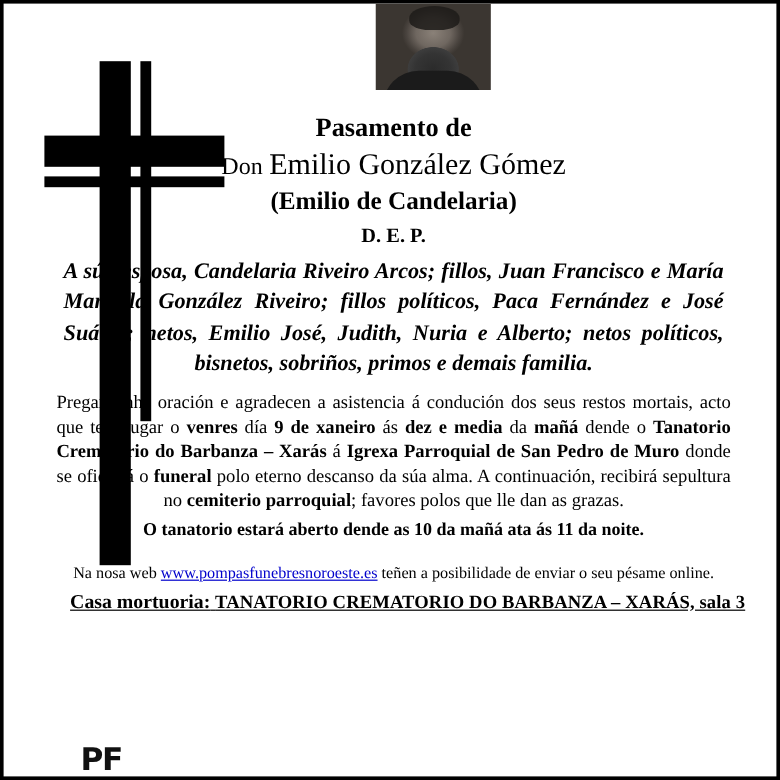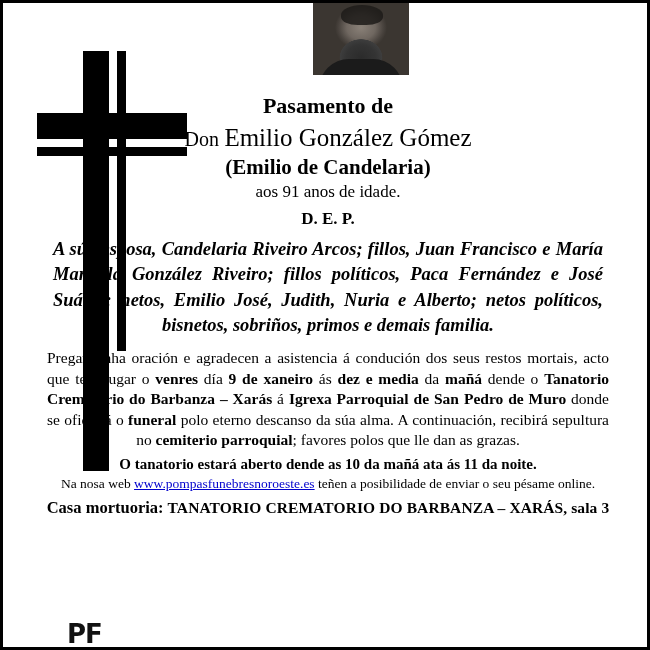--- a/index.html
+++ b/index.html
@@ -172,34 +172,35 @@
   .body-text b { font-weight: bold; margin-top: 30px; }
 
   .open-hours {
     margin: 5px 28px 0 28px;
     text-align: center;
     font-size: 15px;
     font-weight: bold;
   }
 
   .web-line {
-    margin: 3px 28px 0 28px;
+    margin: 19px 28px 0 28px;
     text-align: center;
     font-size: 13.5px;
   }
   .web-line a {
     color: #0000cc;
     text-decoration: underline;
   }
 
   .mortuary {
     margin: 6px 16px 0 16px;
-    text-align: center;
+    text-align: right;
     font-size: 16px;
     font-weight: bold;
+    text-decoration: underline;
   }
   .mortuary .label { font-size: 16.5px; }
   .mortuary .value { font-size: 15.5px; letter-spacing: .1px; }
 
   .place-date {
     margin: 3px 16px 0 16px;
     text-align: center;
     font-size: 16px;
     font-weight: bold;
     font-style: italic;
@@ -245,21 +246,20 @@
 
     <div class="line pasamento">Pasamento de</div>
 
     <div class="line name-row">
       <span class="don">Don</span>
       <span class="name">Emilio González Gómez</span>
     </div>
 
     <div class="line alias">(Emilio de Candelaria)</div>
 
-    <div class="line age">aos 91 anos de idade.</div>
     <div class="line dep">D. E. P.</div>
 
     <div class="family">A súa esposa, Candelaria Riveiro Arcos; fillos, Juan Francisco e María Manuela González Riveiro; fillos políticos, Paca Fernández e José Suárez; netos, Emilio José, Judith, Nuria e Alberto; netos políticos, bisnetos, sobriños, primos e demais familia.</div>
 
     <div class="body-text"><span>Pregan unha oración e agradecen a asistencia á condución dos seus restos mortais, acto que terá lugar o </span><b>venres</b><span> día </span><b>9 de xaneiro</b><span> ás </span><b>dez e media</b><span> da </span><b>mañá</b><span> dende o </span><b>Tanatorio Crematorio do Barbanza – Xarás</b><span> á </span><b>Igrexa Parroquial de San Pedro de Muro</b><span> donde se oficiará o </span><b>funeral</b><span> polo eterno descanso da súa alma. A continuación, recibirá sepultura no </span><b>cemiterio parroquial</b><span>; favores polos que lle dan as grazas.</span></div>
 
     <div class="open-hours">O tanatorio estará aberto dende as 10 da mañá ata ás 11 da noite.</div>
 
     <div class="web-line">
       <span>Na nosa web </span><a href="#">www.pompasfunebresnoroeste.es</a><span> teñen a posibilidade de enviar o seu pésame online.</span>

